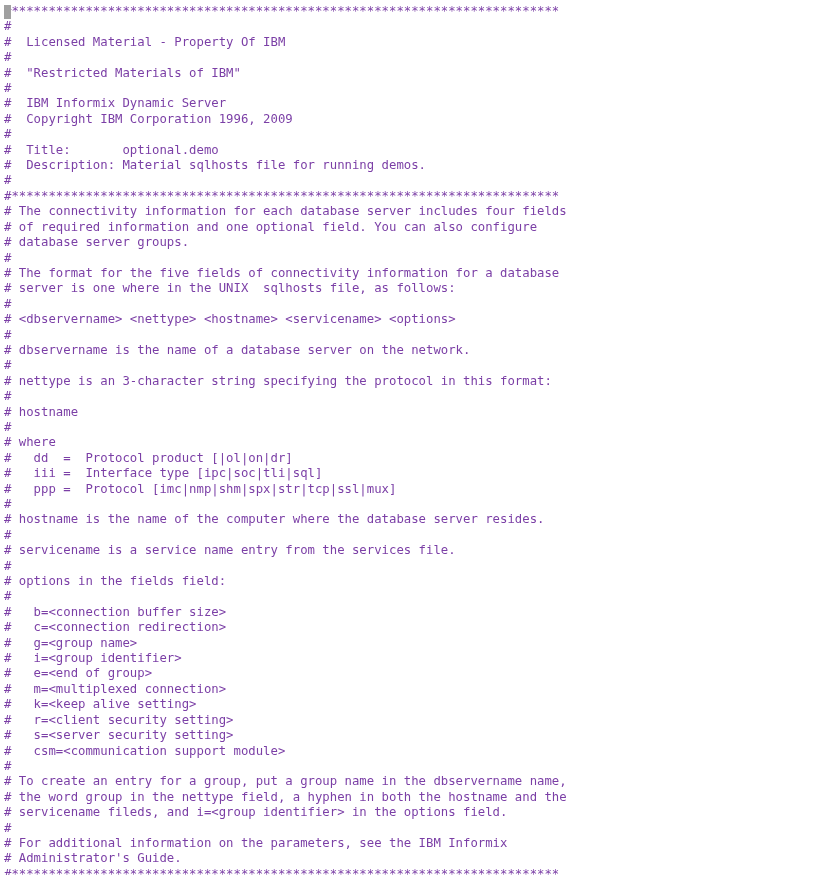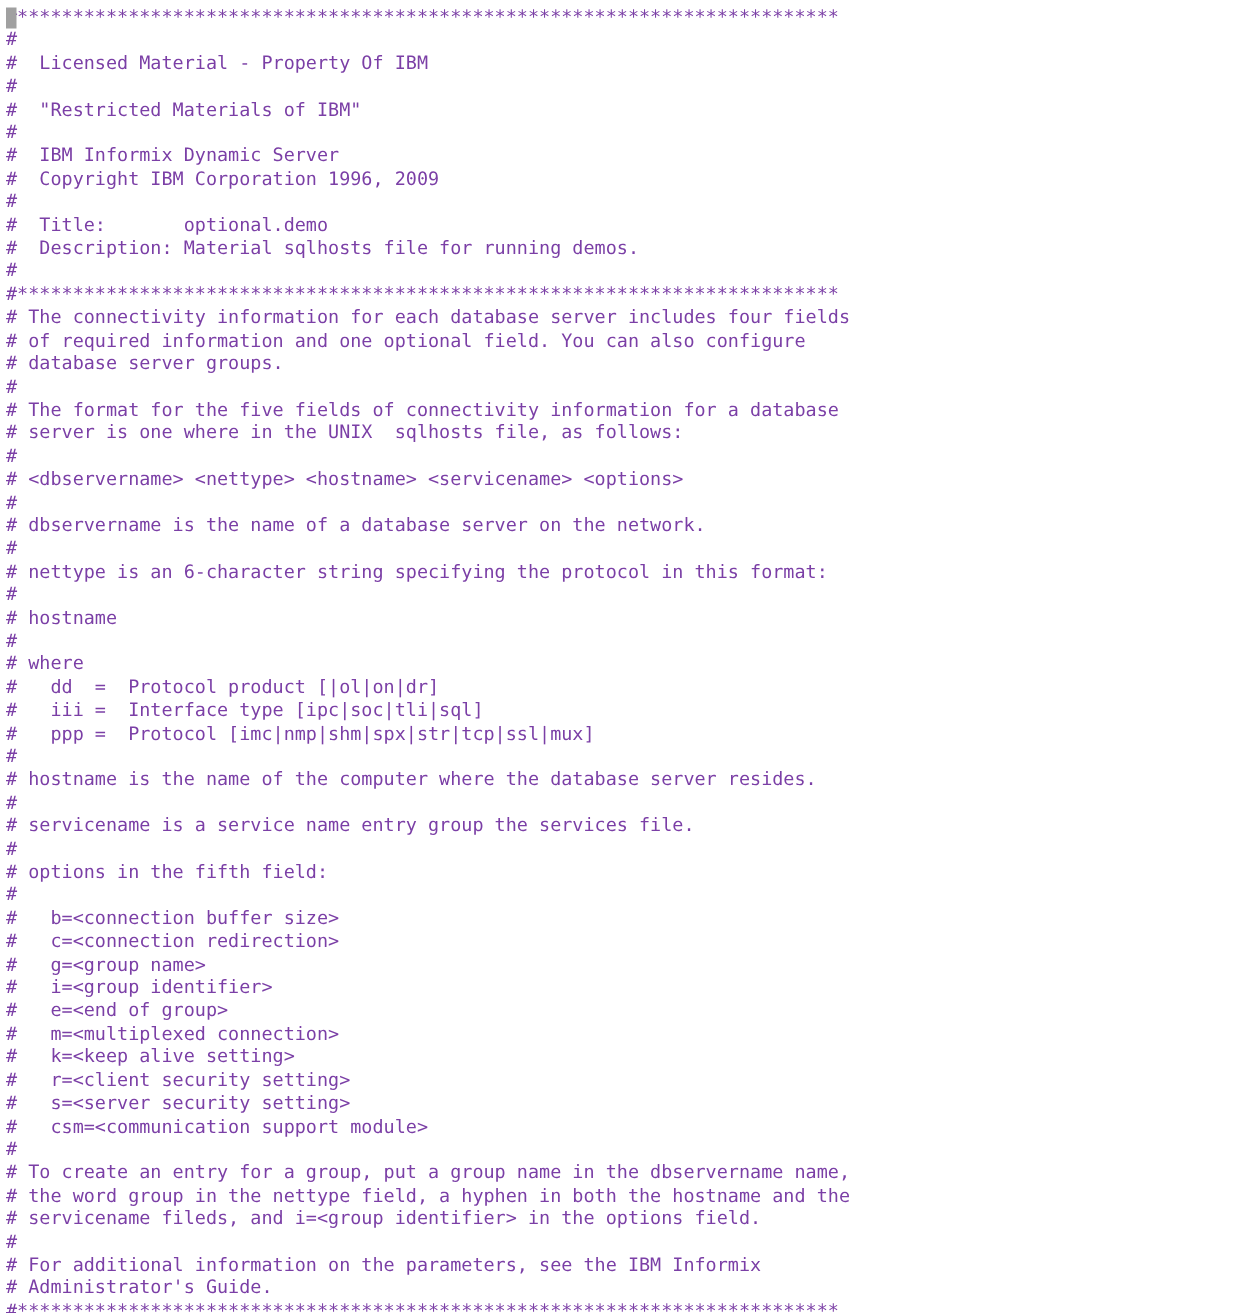--- a/index.html
+++ b/index.html
@@ -50,34 +50,34 @@
 <span class="c"># of required information and one optional field. You can also configure</span>
 <span class="c"># database server groups.</span>
 <span class="c">#</span>
 <span class="c"># The format for the five fields of connectivity information for a database</span>
 <span class="c"># server is one where in the UNIX  sqlhosts file, as follows:</span>
 <span class="c">#</span>
 <span class="c"># &lt;dbservername&gt; &lt;nettype&gt; &lt;hostname&gt; &lt;servicename&gt; &lt;options&gt;</span>
 <span class="c">#</span>
 <span class="c"># dbservername is the name of a database server on the network.</span>
 <span class="c">#</span>
-<span class="c"># nettype is an 6-character string specifying the protocol in this format:</span>
+<span class="c"># nettype is an 3-character string specifying the protocol in this format:</span>
 <span class="c">#</span>
 <span class="c"># hostname</span>
 <span class="c">#</span>
 <span class="c"># where</span>
 <span class="c">#   dd  =  Protocol product [|ol|on|dr]</span>
 <span class="c">#   iii =  Interface type [ipc|soc|tli|sql]</span>
 <span class="c">#   ppp =  Protocol [imc|nmp|shm|spx|str|tcp|ssl|mux]</span>
 <span class="c">#</span>
 <span class="c"># hostname is the name of the computer where the database server resides.</span>
 <span class="c">#</span>
-<span class="c"># servicename is a service name entry group the services file.</span>
+<span class="c"># servicename is a service name entry from the services file.</span>
 <span class="c">#</span>
-<span class="c"># options in the fifth field:</span>
+<span class="c"># options in the fields field:</span>
 <span class="c">#</span>
 <span class="c">#   b=&lt;connection buffer size&gt;</span>
 <span class="c">#   c=&lt;connection redirection&gt;</span>
 <span class="c">#   g=&lt;group name&gt;</span>
 <span class="c">#   i=&lt;group identifier&gt;</span>
 <span class="c">#   e=&lt;end of group&gt;</span>
 <span class="c">#   m=&lt;multiplexed connection&gt;</span>
 <span class="c">#   k=&lt;keep alive setting&gt;</span>
 <span class="c">#   r=&lt;client security setting&gt;</span>
 <span class="c">#   s=&lt;server security setting&gt;</span>

